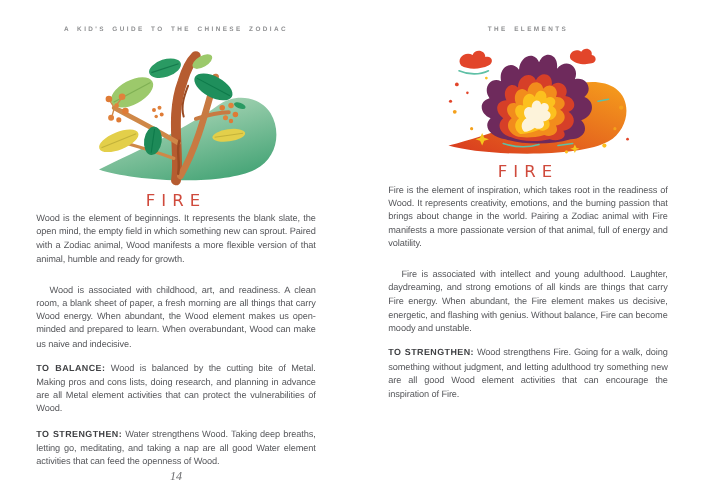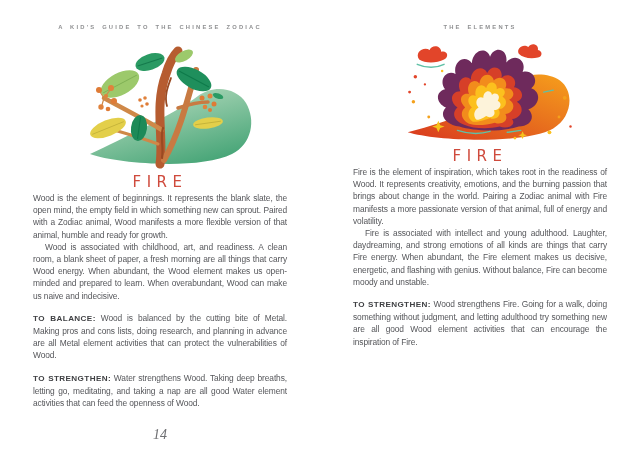--- a/index.html
+++ b/index.html
@@ -16,26 +16,26 @@
   .element-title{position:absolute;left:33px;width:254px;text-align:center;
     font-family:"DejaVu Sans",sans-serif;font-size:15px;letter-spacing:5.5px;
     color:#cf4a3c;font-weight:400;}
   .title-wood{top:173px;}
   .title-fire{top:147px;}
   .body-col{position:absolute;left:33px;width:254px;color:#55565a;
     font-size:8.4px;line-height:12.2px;letter-spacing:-0.1px;text-align:justify;}
   .body-wood{top:192px;}
   .body-fire{top:166px;}
   .body-col p{margin:0 0 0 0;}
-  .body-col p + p{margin-top:0;}
+  .body-col p + p{margin-top:16px;}
   .para-indent{text-indent:12px;}
   .para-block{margin-top:10px !important;}
   .lead-label{font-weight:bold;color:#3f4043;font-size:8.1px;letter-spacing:0.4px;margin-top:23px;}
   .folio{position:absolute;left:33px;width:254px;top:427px;text-align:center;
-    font-family:"Liberation Serif",serif;font-style:italic;font-size:14px;color:#6f7073;}
+    font-family:"Liberation Serif",serif;font-style:italic;font-size:11px;color:#6f7073;}
 </style>
 </head>
 <body>
 
 <div class="spread">
 
   <div class="page page-left">
 
     <div class="running-head">A KID'S GUIDE TO THE CHINESE ZODIAC</div>
 

